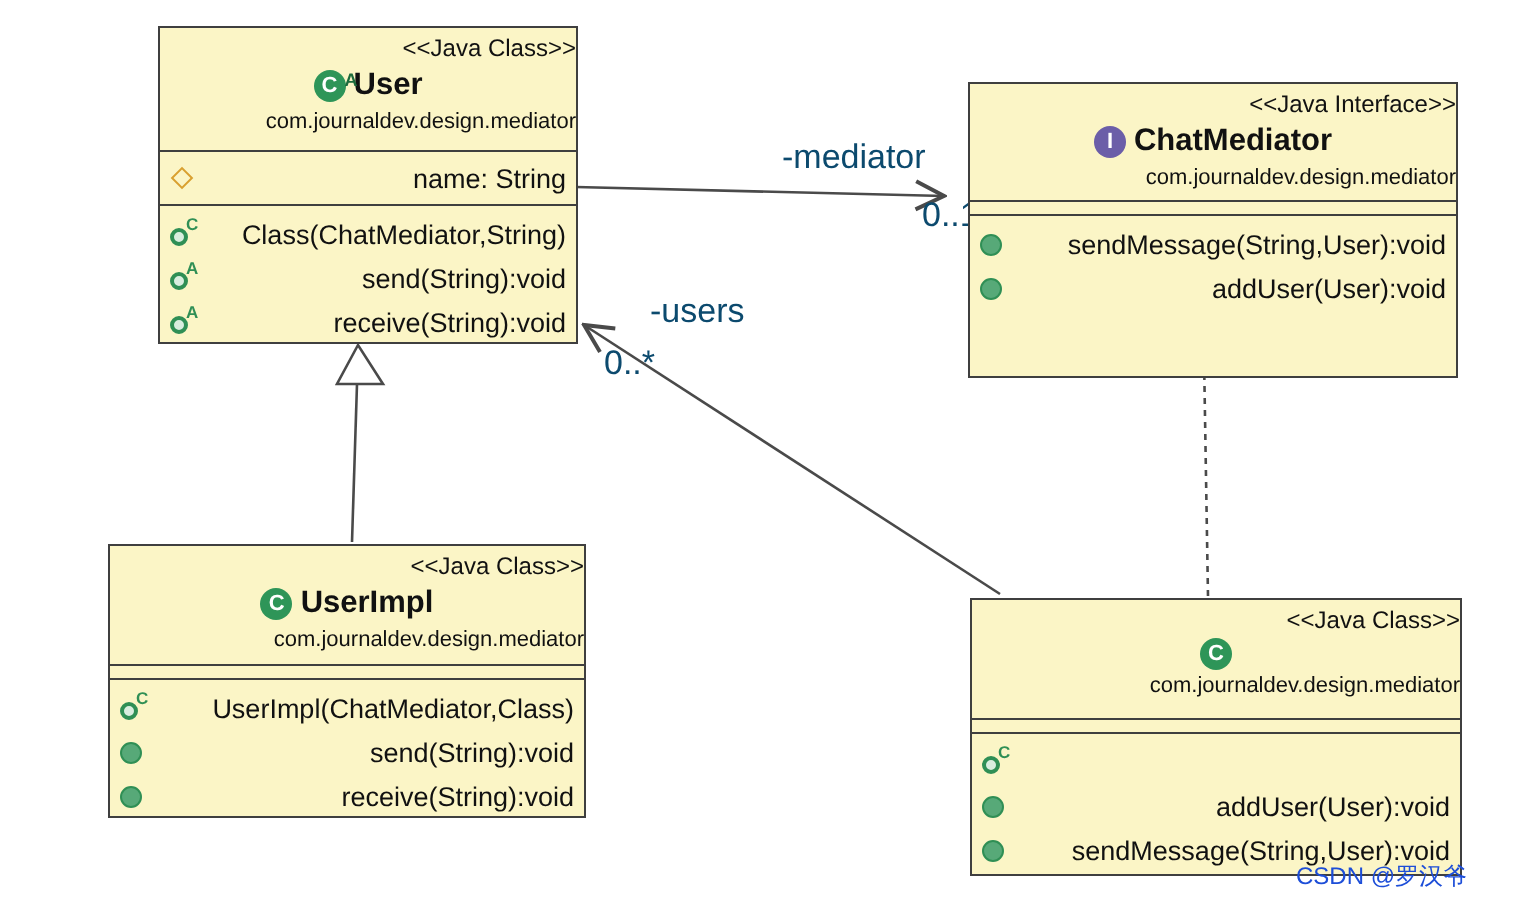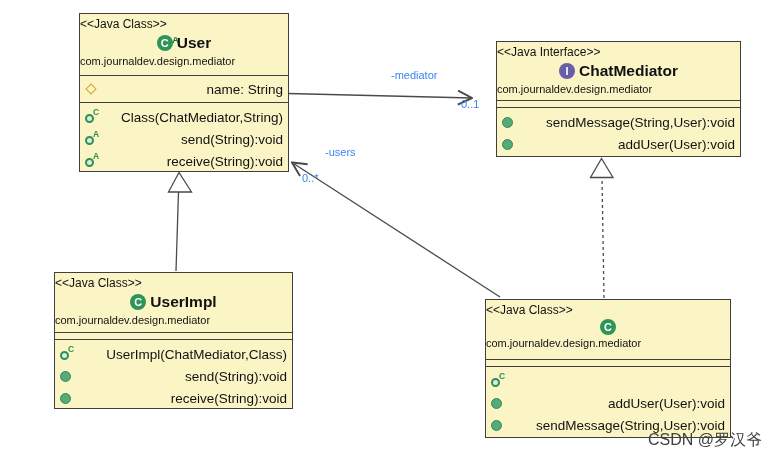--- a/index.html
+++ b/index.html
@@ -5,21 +5,21 @@
   html,body{margin:0;padding:0;}
   body{
     width:765px;height:452px;position:relative;background:#ffffff;
     font-family:"Liberation Sans", sans-serif;color:#111;overflow:hidden;
   }
   .uml-box{
     position:absolute;background:#FBF5C6;border:1.5px solid #3F3F3F;
     box-sizing:border-box;
   }
   .chead{
-    text-align:left;border-bottom:1px solid #3F3F3F;box-sizing:border-box;
+    text-align:right;border-bottom:1px solid #3F3F3F;box-sizing:border-box;
     padding-top:3px;overflow:hidden;
   }
   .stype{font-size:12px;line-height:15px;}
   .cnamerow{
     display:flex;justify-content:center;align-items:center;gap:4px;
     font-size:15.5px;font-weight:bold;line-height:20px;margin-top:1px;
   }
   .cicon{
     position:relative;width:16px;height:16px;border-radius:50%;
     background:#2E9558;color:#fff;font-size:11px;font-weight:bold;
@@ -48,24 +48,24 @@
   .msup{
     position:absolute;top:-5px;left:8px;font-size:8.5px;font-weight:bold;
     color:#2F8F55;font-style:normal;
   }
   .diamond{
     width:6px;height:6px;border:1.2px solid #D9A030;transform:rotate(45deg);
     flex:0 0 auto;margin:0 2px;background:transparent;
   }
   .italic{}
   .edge-label{
-    position:absolute;font-size:11px;color:#3b82f6;white-space:nowrap;
+    position:absolute;font-size:17px;color:#0c4a6e;white-space:nowrap;
   }
   .watermark{
-    position:absolute;left:648px;top:430px;font-size:16px;color:#404040;
+    position:absolute;left:648px;top:430px;font-size:12px;color:#1d4ed8;
     white-space:nowrap;
   }
   svg.connectors{position:absolute;left:0;top:0;pointer-events:none;}
 </style>
 </head>
 <body>
 
 <svg class="connectors" width="765" height="452" viewBox="0 0 765 452">
   <defs>
     <marker id="openarrow" viewBox="0 0 12 12" refX="11" refY="6" markerWidth="13" markerHeight="13" orient="auto">
@@ -125,21 +125,21 @@
     <div class="mrow">
       <span class="micon">
           <span class="mring"></span>
           <span class="msup">A</span>
         </span>
       <span class="italic">receive(String):void</span>
     </div>
   </div>
 </div>
 
-<div class="uml-box" style="left:496px;top:41px;width:245px;height:116px;">
+<div class="uml-box" style="left:484px;top:41px;width:245px;height:148px;">
   <div class="chead" style="height:59px;">
     <div class="stype">&lt;&lt;Java Interface&gt;&gt;</div>
     <div class="cnamerow">
       <span class="cicon iface">
           <span>I</span>
         </span>
       <span>ChatMediator</span>
     </div>
     <div class="cpkg">com.journaldev.design.mediator</div>
   </div>

